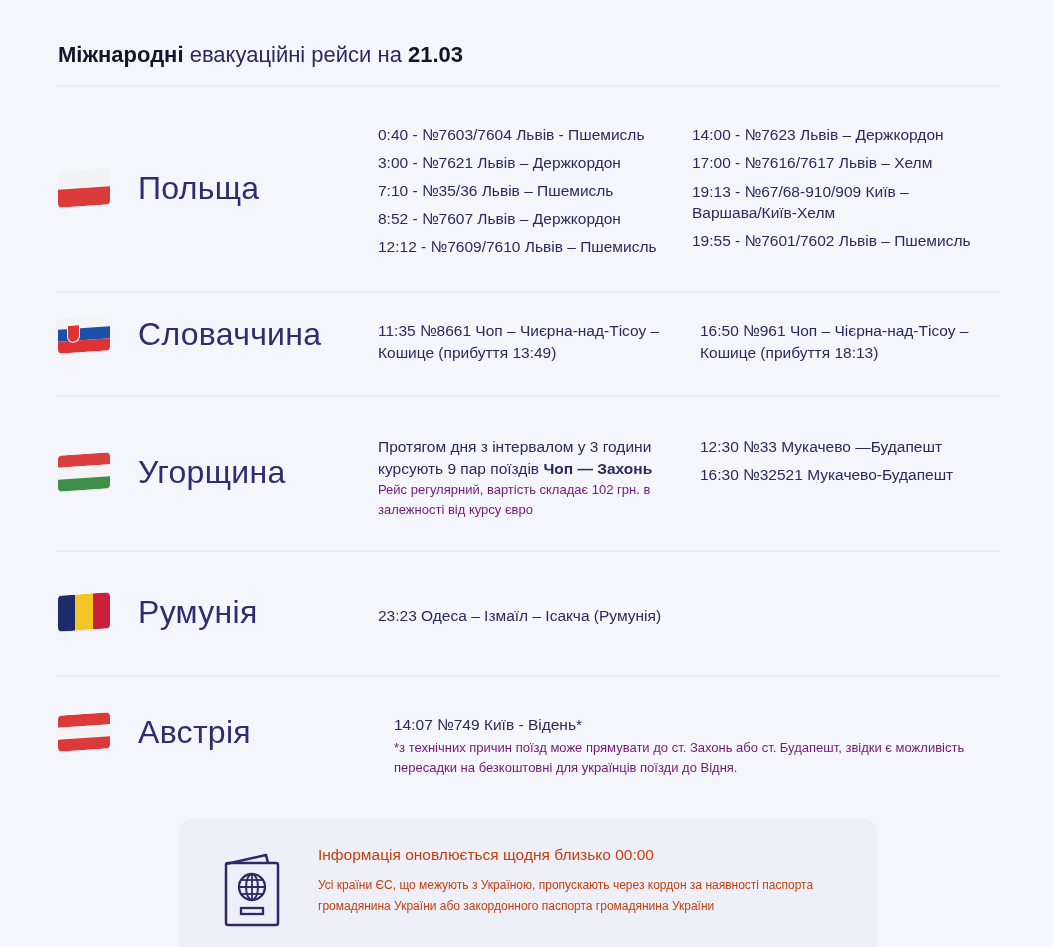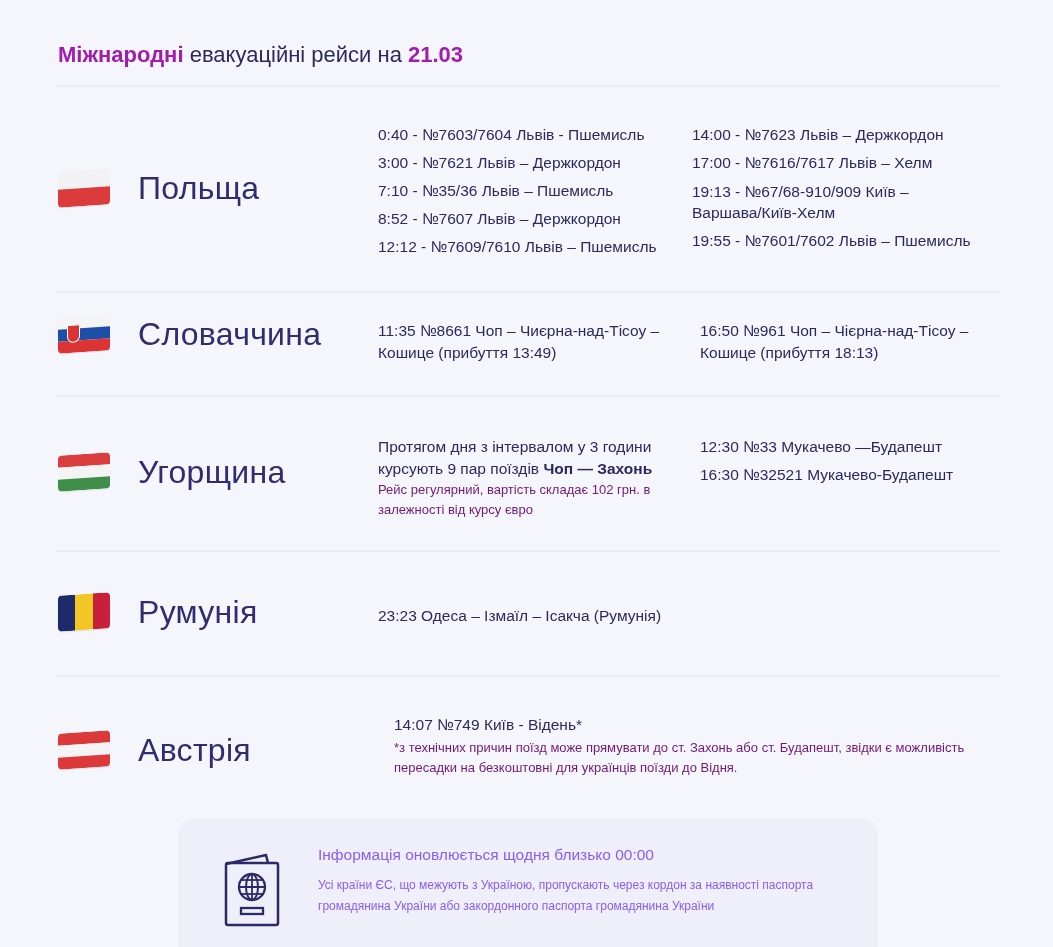--- a/index.html
+++ b/index.html
@@ -8,21 +8,21 @@
       background: #f5f5fc;
       font-family: "Liberation Sans", "DejaVu Sans", sans-serif;
       color: #2b2a5e;
     }
     .page { position: relative; width: 1053px; height: 947px; }
     .title {
       position: absolute; left: 58px; top: 40px;
       font-size: 22px; line-height: 30px; color: #2b2a5e;
       font-weight: normal;
     }
-    .title b { font-weight: bold; color: #a21caf; }
+    .title b { font-weight: bold; color: #0f172a; }
     .divider {
       position: absolute; left: 56px; width: 944px; height: 2px;
       background: #ebebf5;
     }
     .row { position: absolute; left: 0; width: 1053px; }
     .country {
       position: absolute; left: 58px; display: flex; 
     }
     .flag {
       width: 52px; height: 36px; position: relative; border-radius: 4px;
@@ -39,21 +39,21 @@
     .col .trip { display: block; }
     .col .trip.wrap { line-height: 21px; padding-top: 4px; padding-bottom: 4px; }
     .col .trip b { font-weight: normal; }
     .note { font-size: 13px; line-height: 20px; color: #701a75; }
     .desc { font-size: 15.5px; line-height: 22px; }
     .info-box {
       position: absolute; left: 178px; top: 818px; width: 700px; height: 160px;
       background: #efeffa; border-radius: 16px;
     }
     .info-icon { position: absolute; left: 44px; top: 34px; width: 60px; height: 76px; }
-    .info-text { position: absolute; left: 140px; top: 26px; width: 530px; color: #8b5cf6; }
+    .info-text { position: absolute; left: 140px; top: 26px; width: 530px; color: #c2410c; }
     .info-text .line1 { font-size: 15.5px; line-height: 22px; margin-bottom: 9px; }
     .info-text .line2 { font-size: 12px; line-height: 21px; }
   </style>
 </head>
 <body>
 
 <div class="page">
 
   <h1 class="title">
     <b>Міжнародні</b>
@@ -142,21 +142,21 @@
       <span class="country-name">Румунія</span>
     </div>
     <div class="col" style="left:378px;top:51px;width:400px">
       <span class="trip"><b>23:23</b><span> </span><span>Одеса – Ізмаїл – Ісакча (Румунія)</span></span>
     </div>
   </section>
 
   <div class="divider" style="top:675px"></div>
 
   <section class="row" style="top:676px;height:130px">
-    <div class="country" style="top:56px">
+    <div class="country" style="top:38px">
       <div class="flag h">
         <div class="stripe" style="top:0;background:#dc3a3a"></div>
         <div class="stripe" style="top:33.3%;background:#f4f4f6"></div>
         <div class="stripe" style="top:66.6%;background:#dc3a3a"></div>
       </div>
       <span class="country-name">Австрія</span>
     </div>
     <div class="col" style="left:394px;top:36px;width:600px">
       <span class="trip" style="line-height:26px"><b>14:07</b><span> </span><span>№749 Київ - Відень*</span></span>
       <div class="note" style="width:580px">*з технічних причин поїзд може прямувати до ст. Захонь або ст. Будапешт, звідки є можливість пересадки на безкоштовні для українців поїзди до Відня.</div>

